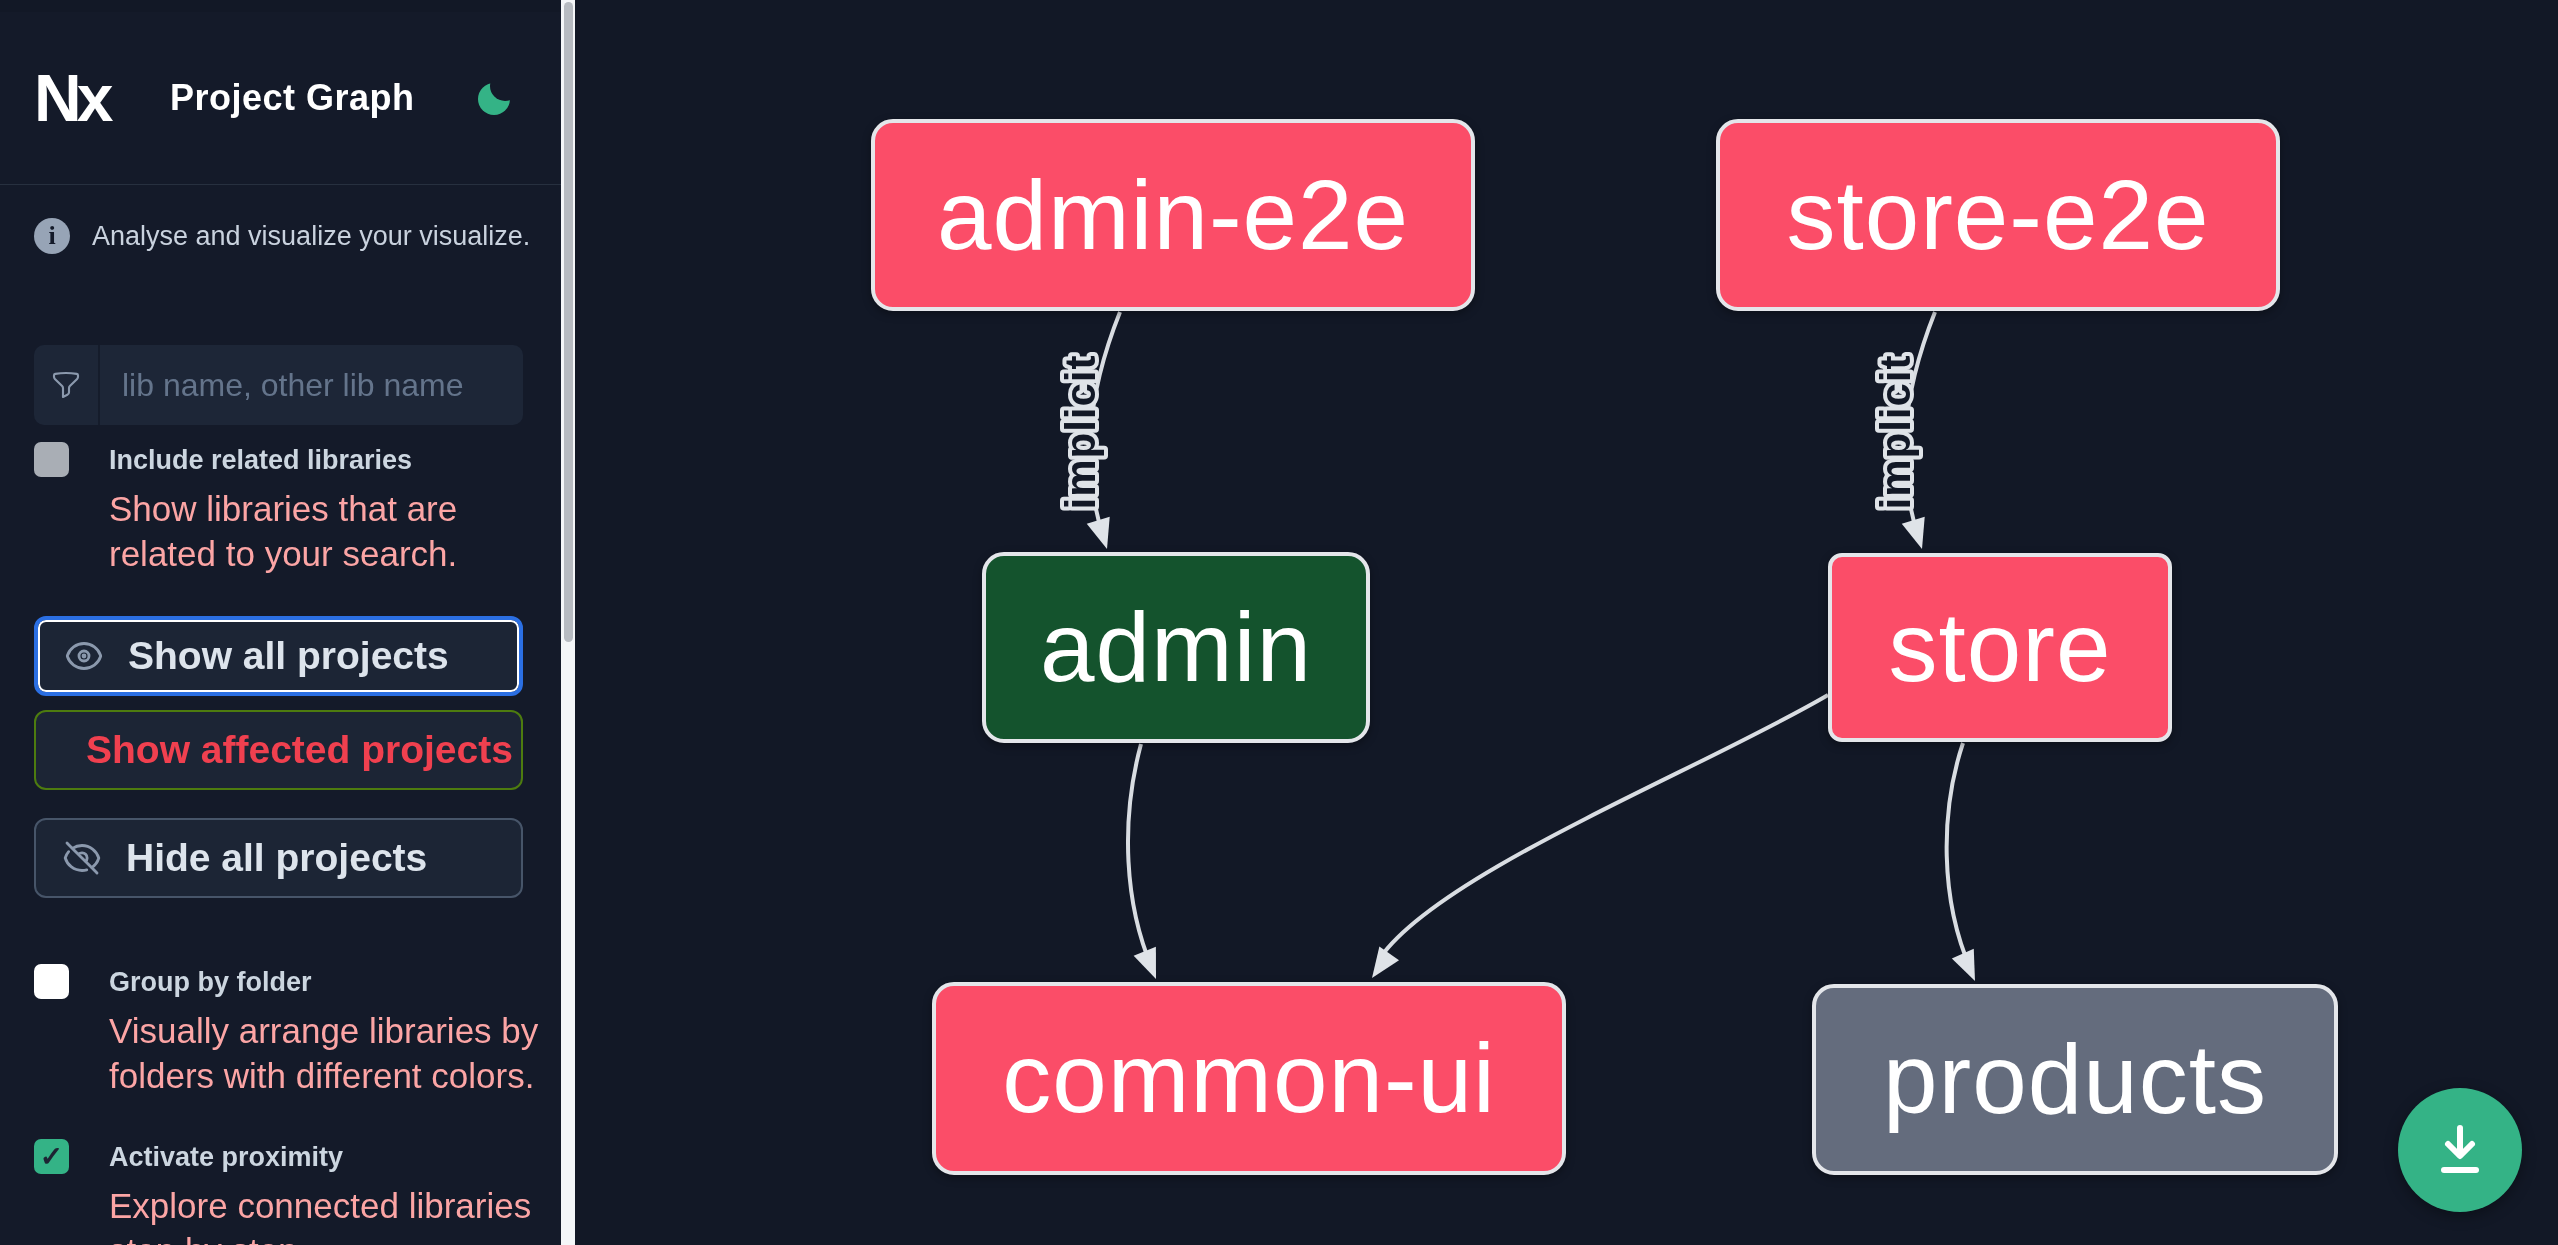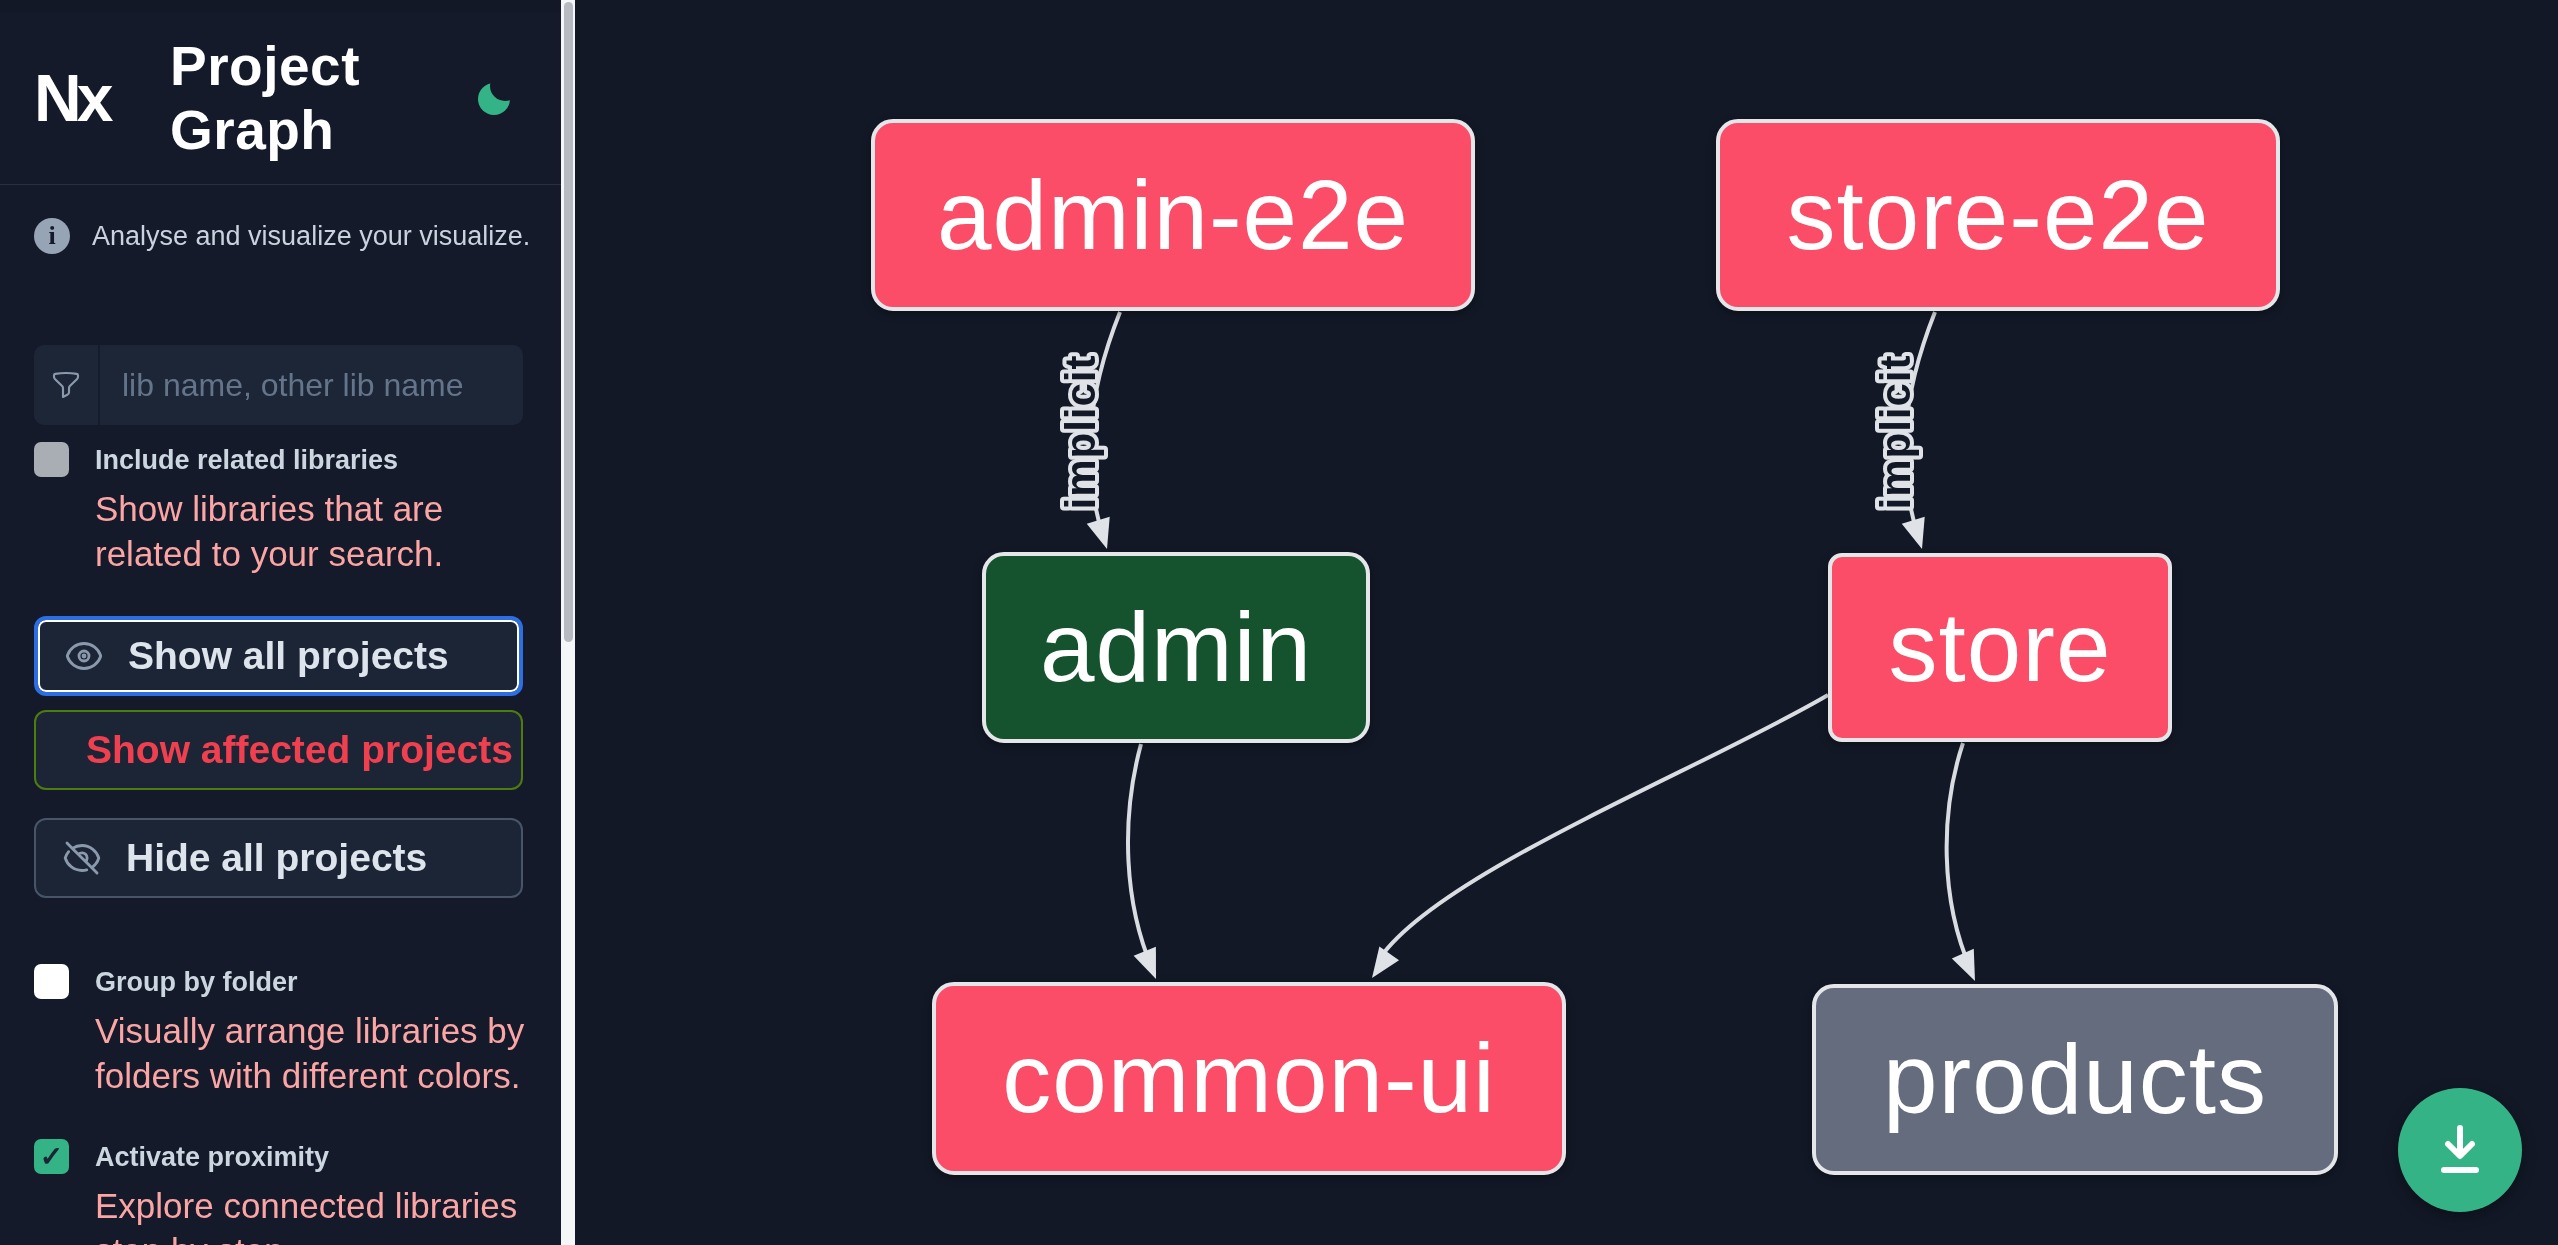--- a/index.html
+++ b/index.html
@@ -8,35 +8,35 @@
     background:#121826;font-family:"Liberation Sans",sans-serif;
     -webkit-font-smoothing:antialiased;
   }
   
   .sidebar{position:absolute;left:0;top:12px;width:561px;height:1245px;background:#141a29;}
   .sb-header{position:absolute;left:0;top:0;width:561px;height:173px;
     display:flex;align-items:center;padding:0 34px;box-sizing:border-box;
     border-bottom:1px solid #27303f;}
   .nx-logo{width:96px;height:78px;display:flex;align-items:center;}
   .nx-logo span{color:#fff;font-weight:800;font-size:66px;letter-spacing:-5px;font-style:normal;}
-  .sb-title{color:#fff;font-size:55px;font-weight:700;margin-left:40px;letter-spacing:.5px;flex:1;}
+  .sb-title{color:#fff;font-size:36px;font-weight:700;margin-left:40px;letter-spacing:.5px;flex:1;}
   .moon-btn{width:52px;height:52px;background:none;border:none;cursor:pointer;padding:0;margin-right:6px;}
   .sb-tagline{position:absolute;left:34px;top:206px;display:flex;align-items:center;gap:22px;width:500px;}
   .info-icon{width:36px;height:36px;border-radius:50%;background:#97a4b6;color:#141a29;
     display:flex;align-items:center;justify-content:center;font-size:26px;font-weight:700;
     font-family:"Liberation Serif",serif;flex:0 0 auto;}
   .sb-tagline .txt{color:#c9d2de;font-size:27px;}
   .search-box{position:absolute;left:34px;top:333px;width:489px;height:80px;background:#1d2637;
     border-radius:10px;display:flex;align-items:stretch;overflow:hidden;}
   .search-icon-cell{width:64px;display:flex;align-items:center;justify-content:center;
     border-right:2px solid #151c2b;flex:0 0 auto;}
   .search-box input{flex:1;background:transparent;border:none;outline:none;color:#8b99ad;
     font-size:32px;padding:0 22px;font-family:"Liberation Sans",sans-serif;}
   .search-box input::placeholder{color:#64748b;}
-  .cb-row{position:absolute;left:34px;display:flex;gap:26px;align-items:flex-start;}
+  .cb-row{position:absolute;left:34px;display:flex;gap:40px;align-items:flex-start;}
   .cb{width:35px;height:35px;border-radius:7px;flex:0 0 auto;margin-top:2px;
     display:flex;align-items:center;justify-content:center;font-size:28px;font-weight:700;color:#1d2433;}
   .cb.gray{background:#a9aeb5;}
   .cb.white{background:#ffffff;}
   .cb.green{background:#34b386;}
   .cb-texts .lbl{color:#ccd6e0;font-size:27px;font-weight:700;line-height:40px;}
   .cb-texts .desc{color:#fca5a5;font-size:35px;line-height:45px;margin-top:6px;width:455px;}
   .sb-btn{position:absolute;left:34px;width:489px;height:80px;border-radius:12px;
     background:#1c2535;display:flex;align-items:center;gap:24px;padding:0 26px;
     box-sizing:border-box;cursor:pointer;border:2px solid #475569;}

